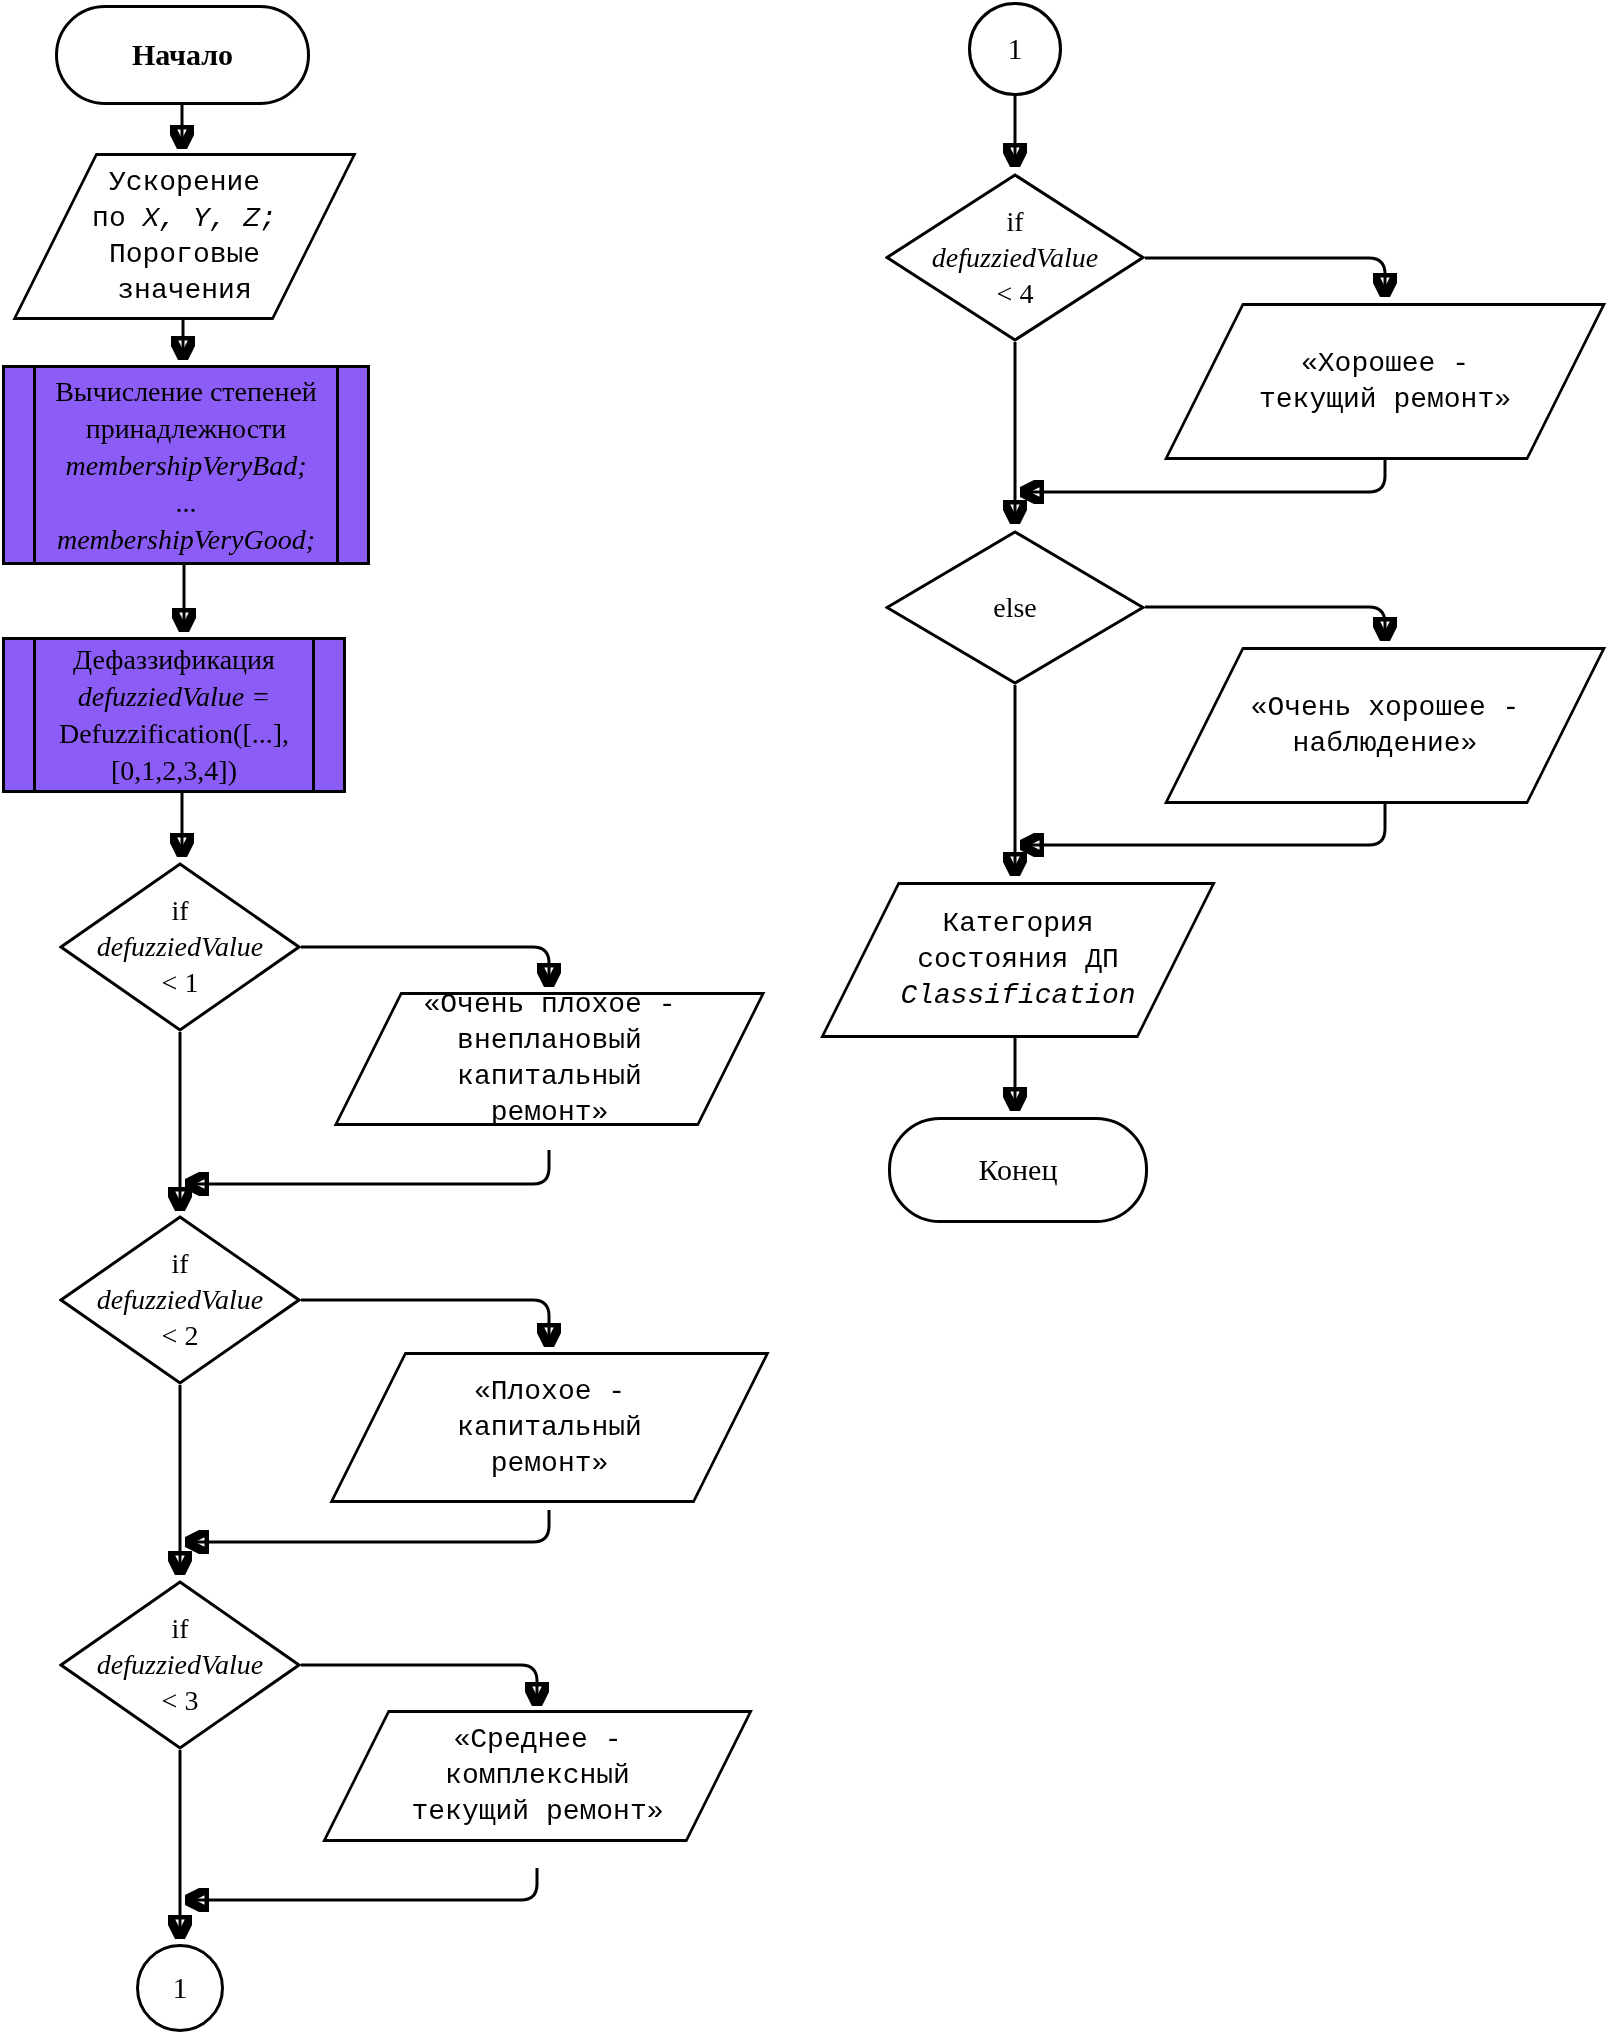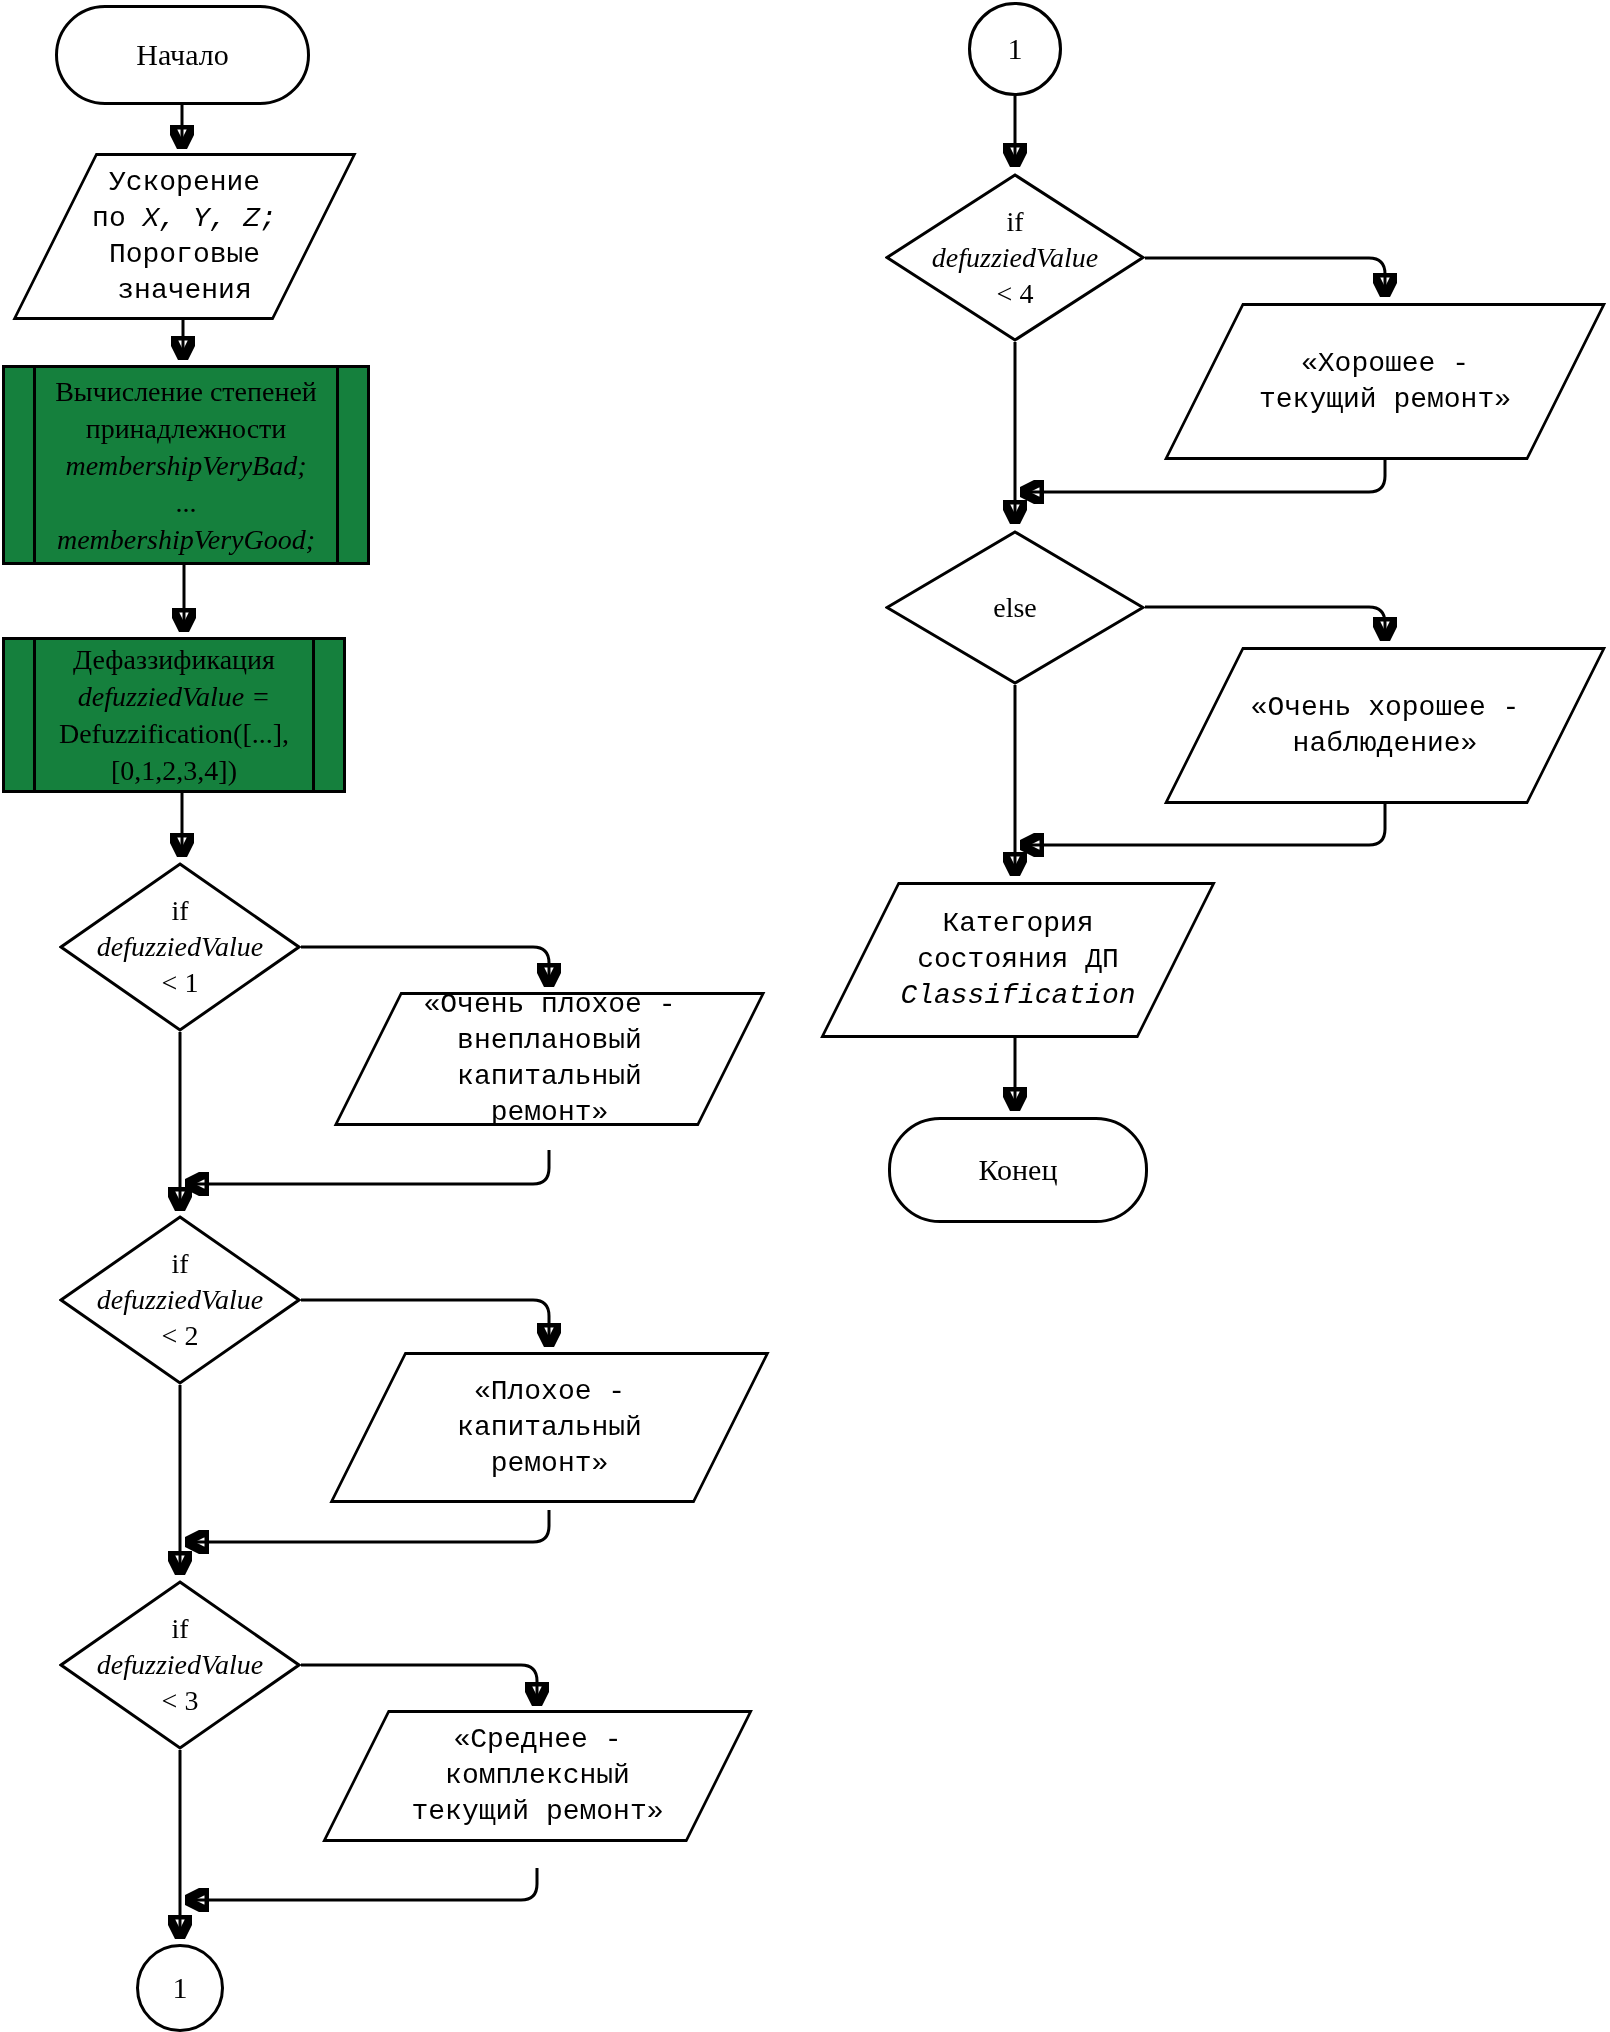--- a/index.html
+++ b/index.html
@@ -4,21 +4,21 @@
 <style>
   html,body{margin:0;padding:0;background:#ffffff;}
   .canvas{position:relative;width:1610px;height:2032px;background:#ffffff;
           font-family:"Liberation Serif", serif;color:#000;overflow:hidden;}
   .wires{position:absolute;left:0;top:0;z-index:0;}
   .wires path{stroke:#000;stroke-width:3;fill:none;}
   .node{position:absolute;z-index:1;display:flex;align-items:center;justify-content:center;
         text-align:center;box-sizing:border-box;}
   .terminator{border:3px solid #000;background:#fff;border-radius:52px;}
   .circle{border:3px solid #000;background:#fff;border-radius:50%;}
-  .predef{border:3px solid #000;background:#15803d;padding:0 36px;}
+  .predef{border:3px solid #000;background:#8b5cf6;padding:0 36px;}
   .vbar{position:absolute;top:0;bottom:0;width:3px;background:#000;}
   .vbar.l{left:28px;} .vbar.r{right:28px;}
   .pgram{background:transparent;font-family:Liberation Mono, monospace;}
   .skew{position:absolute;top:0;bottom:0;left:40px;right:40px;background:#fff;
         border:3px solid #000;transform:skewX(-26.5deg);}
   .skew.wide{left:42px;right:42px;}
   .ptxt,.dtxt{position:relative;z-index:2;width:100%;}
   .diamond{background:transparent;}
   .dshape{position:absolute;left:0;top:0;width:100%;height:100%;}
   .dshape polygon{fill:#fff;stroke:#000;stroke-width:3;}
@@ -54,21 +54,21 @@
     <path d="M 1015 96 V 164" marker-end="url(#arrowhead)"></path>
     <path d="M 1145 258 H 1369 Q 1385 258 1385 274 V 294" marker-end="url(#arrowhead)"></path>
     <path d="M 1385 460 V 476 Q 1385 492 1369 492 H 1023" marker-end="url(#arrowhead)"></path>
     <path d="M 1015 342 V 521" marker-end="url(#arrowhead)"></path>
     <path d="M 1145 607 H 1369 Q 1385 607 1385 623 V 638" marker-end="url(#arrowhead)"></path>
     <path d="M 1385 804 V 829 Q 1385 845 1369 845 H 1023" marker-end="url(#arrowhead)"></path>
     <path d="M 1015 685 V 873" marker-end="url(#arrowhead)"></path>
     <path d="M 1015 1038 V 1108" marker-end="url(#arrowhead)"></path>
   </svg>
 
-  <div class="node terminator" style="left:55px;top:5px;width:255px;height:100px;">
+  <div class="node terminator" style="left:55px;top:5px;width:255px;height:100px;font-weight:bold;">
     <span class="tl big">Начало</span>
   </div>
 
   <div class="node pgram" style="left:12px;top:153px;width:345px;height:167px;">
     <div class="skew wide"></div>
     <div class="ptxt">
       <div class="tl">Ускорение</div>
       <div class="tl"><span>по </span><span class="it">X, Y, Z;</span></div>
       <div class="tl">Пороговые</div>
       <div class="tl">значения</div>

